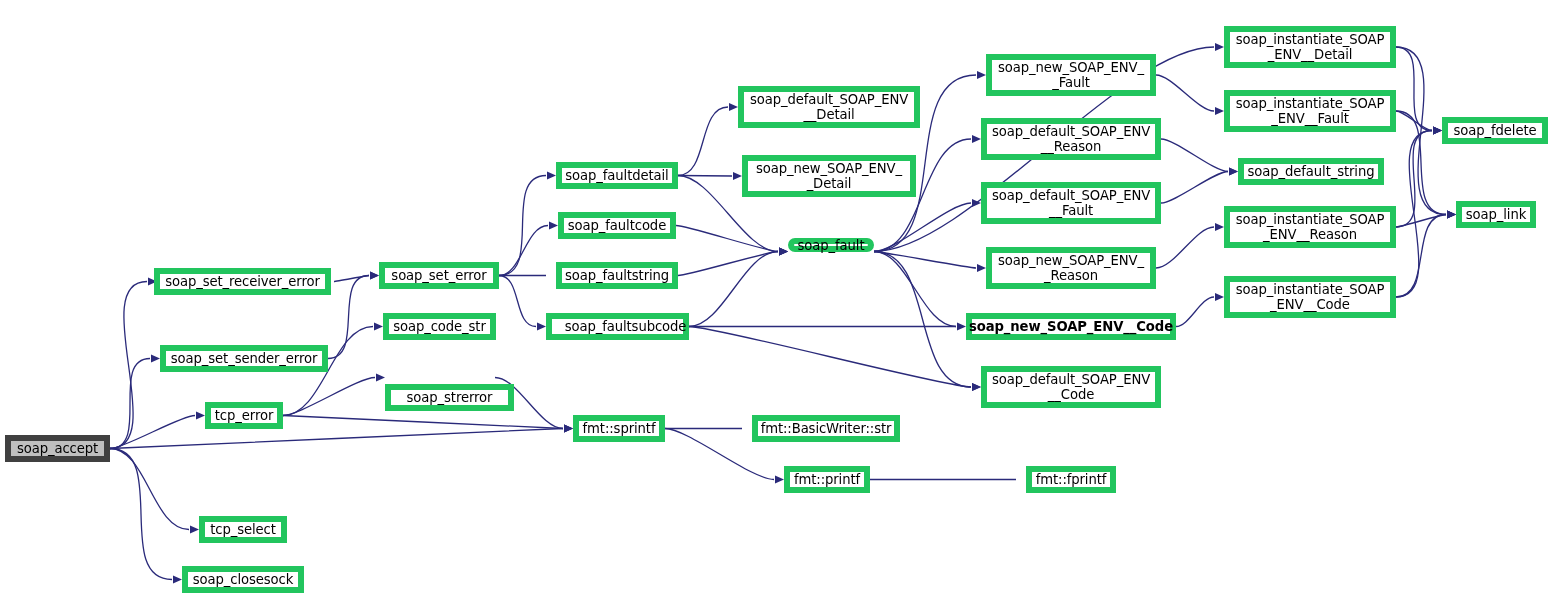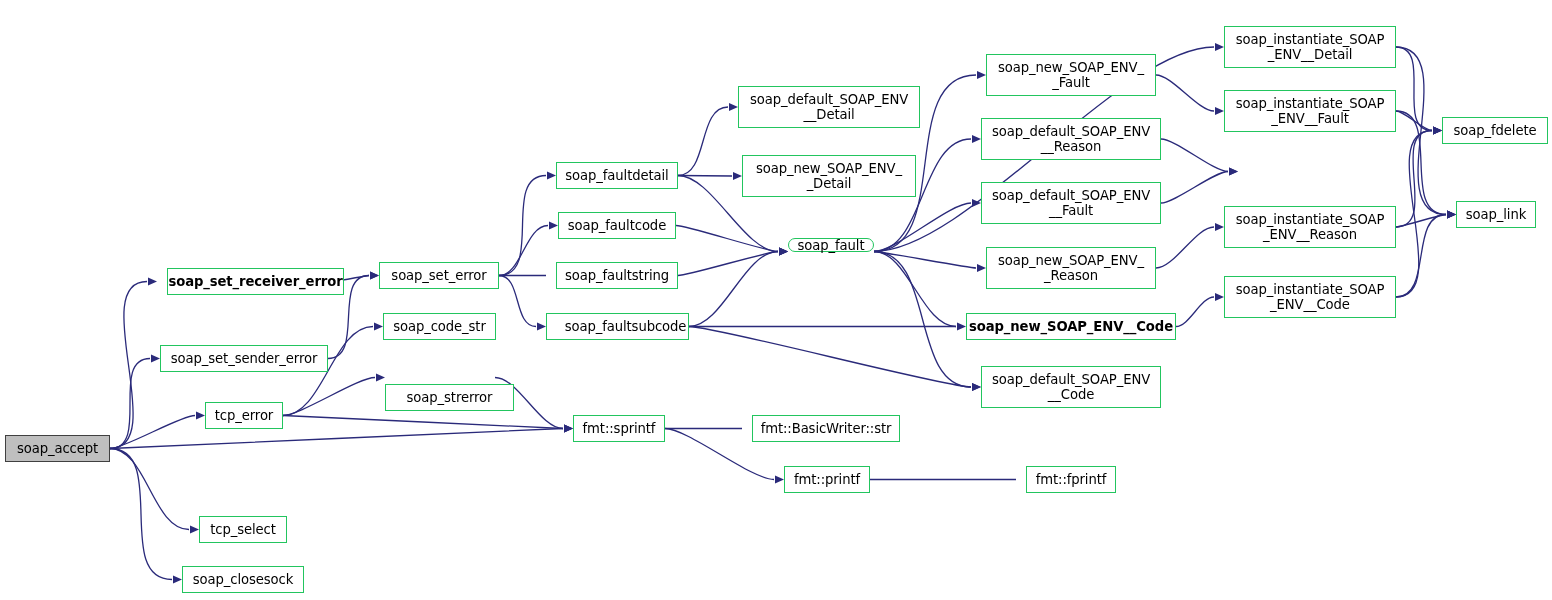--- a/index.html
+++ b/index.html
@@ -1,19 +1,19 @@
 <!DOCTYPE html>
 <html><head>
 <meta charset="utf-8">
 <style>
   html,body{margin:0;padding:0;background:#ffffff;}
   body{font-family:"DejaVu Sans","Liberation Sans",sans-serif;}
   #graph{position:relative;width:1552px;height:600px;background:#ffffff;overflow:hidden;}
   #edges{position:absolute;left:0;top:0;width:1552px;height:600px;}
-  .node{position:absolute;box-sizing:border-box;border:1px solid #22c55e;
+  .node{position:absolute;box-sizing:border-box;border:6px solid #22c55e;
         background:#ffffff;display:flex;align-items:center;justify-content:center;
         text-align:center;color:#000000;font-size:13.2px;line-height:15px;
         letter-spacing:-0.1px;z-index:5;padding:0 4px;}
   .node.root{background:#bfbfbf;border-color:#404040;}
   .node .lbl{display:block;white-space:pre-line;}
 </style>
 </head>
 <body>
 
 <div id="graph">
@@ -109,21 +109,21 @@
       <path d="M665,428.5 C665,428.5 742,428.5 742,428.5" stroke="#2a2a7a" stroke-width="1.3" fill="none"></path>
       <polygon points="752,428.5 752,428.5 752,428.5" fill="#2a2a7a"></polygon>
       <path d="M665,428.5 C687.95,428.5 751.05,479.5 774,479.5" stroke="#2a2a7a" stroke-width="1.3" fill="none"></path>
       <polygon points="784,479.5 775,483.5 775,475.5" fill="#2a2a7a"></polygon>
       <path d="M870,479.5 C870,479.5 1016,479.5 1016,479.5" stroke="#2a2a7a" stroke-width="1.3" fill="none"></path>
       <polygon points="1026,479.5 1026,479.5 1026,479.5" fill="#2a2a7a"></polygon>
     </svg>
 <div class="node root" style="left: 5px; top: 435px; width: 105px; height: 27px;">
       <span class="lbl">soap_accept</span>
     </div>
-    <div class="node" style="left: 167px; top: 268px; width: 177px; height: 27px; font-weight: bold;">
+    <div class="node" style="left: 154px; top: 268px; width: 177px; height: 27px;">
       <span class="lbl">soap_set_receiver_error</span>
     </div>
     <div class="node" style="left: 160px; top: 345px; width: 168px; height: 27px;">
       <span class="lbl">soap_set_sender_error</span>
     </div>
     <div class="node" style="left: 205px; top: 402px; width: 78px; height: 27px;">
       <span class="lbl">tcp_error</span>
     </div>
     <div class="node" style="left: 199px; top: 516px; width: 88px; height: 27px;">
       <span class="lbl">tcp_select</span>
@@ -199,20 +199,23 @@
 __Code</span>
     </div>
     <div class="node" style="left: 1224px; top: 26px; width: 172px; height: 42px;">
       <span class="lbl">soap_instantiate_SOAP
 _ENV__Detail</span>
     </div>
     <div class="node" style="left: 1224px; top: 90px; width: 172px; height: 42px;">
       <span class="lbl">soap_instantiate_SOAP
 _ENV__Fault</span>
     </div>
+    <div class="node" style="left: 1238px; top: 158px; width: 146px; height: 27px;">
+      <span class="lbl">soap_default_string</span>
+    </div>
     <div class="node" style="left: 1224px; top: 206px; width: 172px; height: 42px;">
       <span class="lbl">soap_instantiate_SOAP
 _ENV__Reason</span>
     </div>
     <div class="node" style="left: 1224px; top: 276px; width: 172px; height: 42px;">
       <span class="lbl">soap_instantiate_SOAP
 _ENV__Code</span>
     </div>
     <div class="node" style="left: 1442px; top: 117px; width: 106px; height: 27px;">
       <span class="lbl">soap_fdelete</span>

